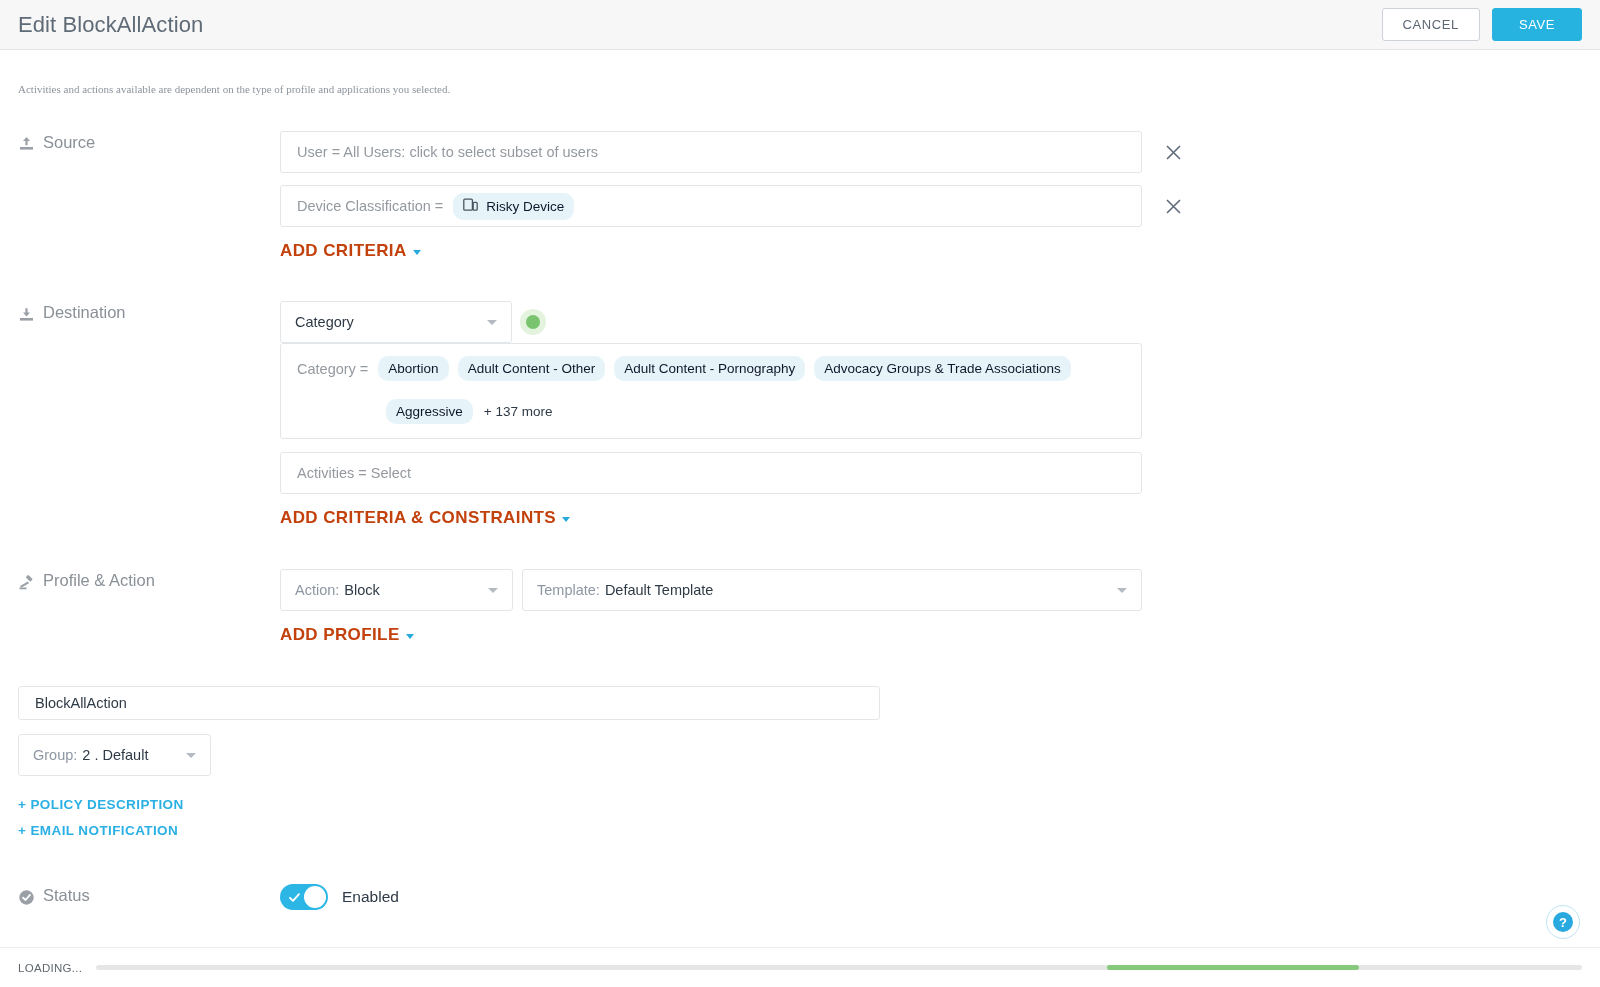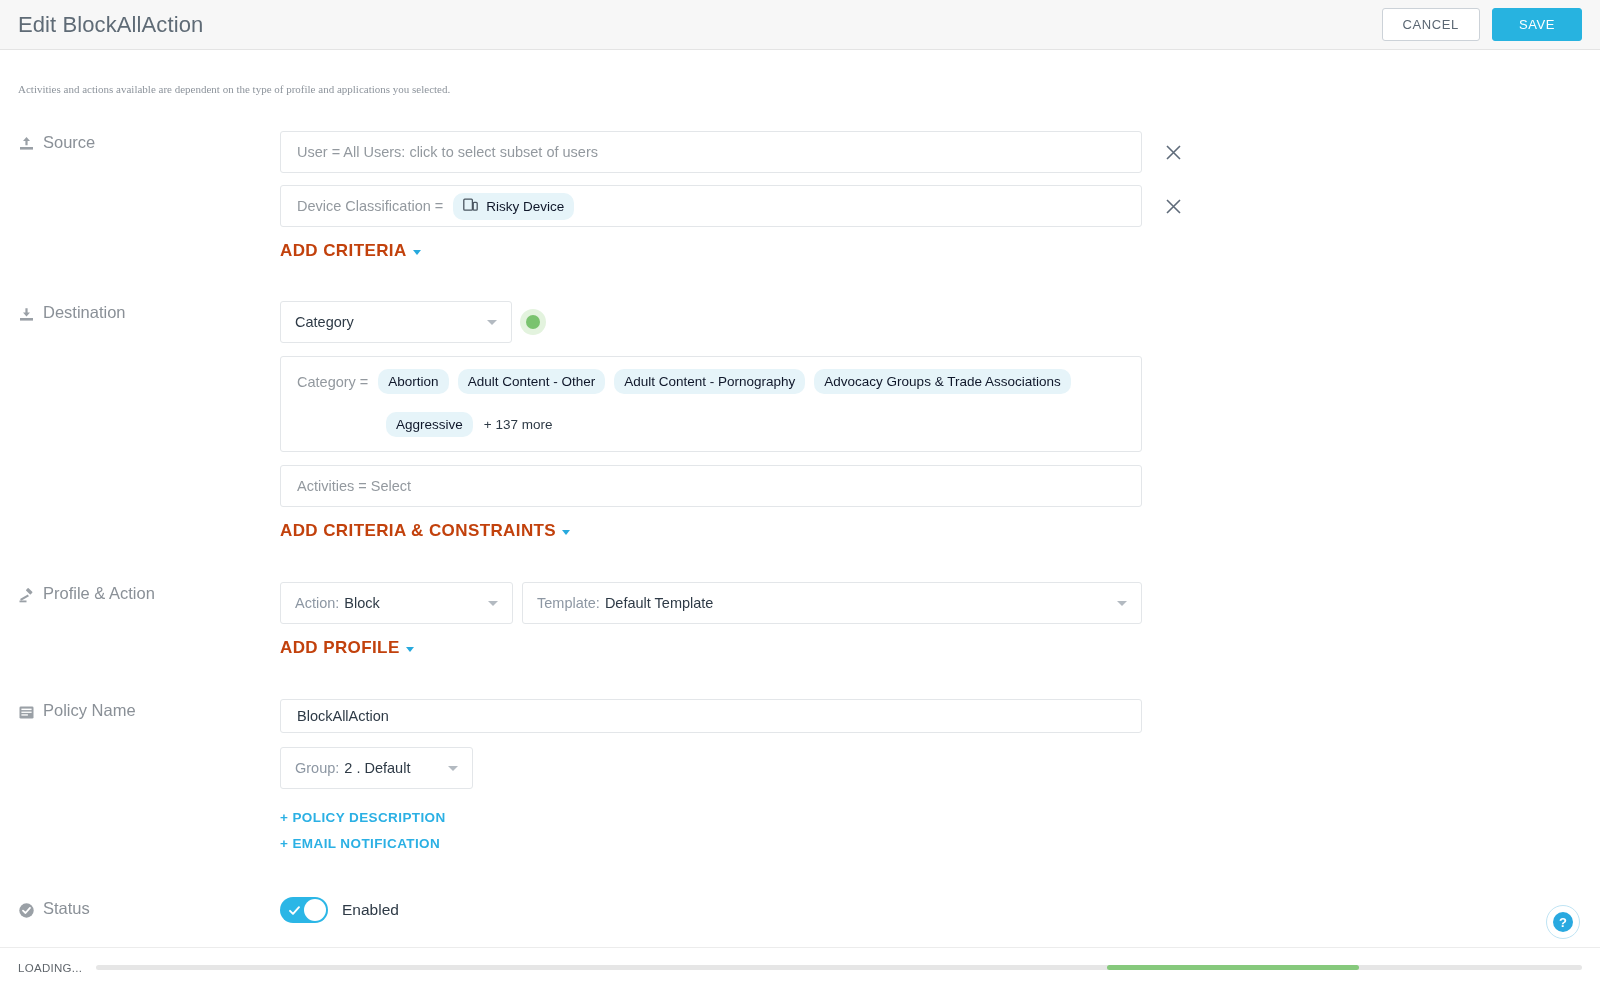--- a/index.html
+++ b/index.html
@@ -364,21 +364,21 @@
         <div style="display:flex;align-items:center;">
           <div class="select" style="width:232px;">
             <span>Category</span>
             <span class="sel-caret"></span>
           </div>
           <div class="green-dot-wrap">
             <div class="green-dot"></div>
           </div>
         </div>
 
-        <div class="chipbox" style="margin-top:13px;">
+        <div class="chipbox" style="">
           <span class="prefix">Category =</span>
           <span class="chip plain">Abortion</span>
           <span class="chip plain">Adult Content - Other</span>
           <span class="chip plain">Adult Content - Pornography</span>
           <span class="chip plain">Advocacy Groups &amp; Trade Associations</span>
           <span style="flex-basis:100%;height:0;"></span>
           <span style="width:80px;display:inline-block;"></span>
           <span class="chip plain">Aggressive</span>
           <span class="more-txt">+ 137 more</span>
         </div>
@@ -417,31 +417,20 @@
           </div>
         </div>
         <div class="linkbtn">
           <span>ADD PROFILE</span>
           <span class="caret"></span>
         </div>
       </div>
     </div>
 
     <div class="section" style="margin-top:41px;">
-      <div class="sec-label">
-        <span class="ico">
-          <svg width="17" height="17" viewBox="0 0 17 17">
-            <rect x="1.5" y="2.5" width="14" height="12" rx="1.3" fill="#9aa0a6"></rect>
-            <rect x="3.4" y="4.6" width="10.2" height="1.5" fill="#fff"></rect>
-            <rect x="3.4" y="7.6" width="10.2" height="1.3" fill="#fff"></rect>
-            <rect x="3.4" y="10.3" width="6.5" height="1.3" fill="#fff"></rect>
-          </svg>
-        </span>
-        <span>Policy Name</span>
-      </div>
       <div class="sec-fields">
         <div class="textinput">BlockAllAction</div>
 
         <div class="select" style="width:193px;margin-top:14px;">
           <span class="sel-prefix">Group:</span>
           <span>2 . Default</span>
           <span class="sel-caret"></span>
         </div>
 
         <div class="plus-link" style="margin-top:21px;">+ POLICY DESCRIPTION</div>

